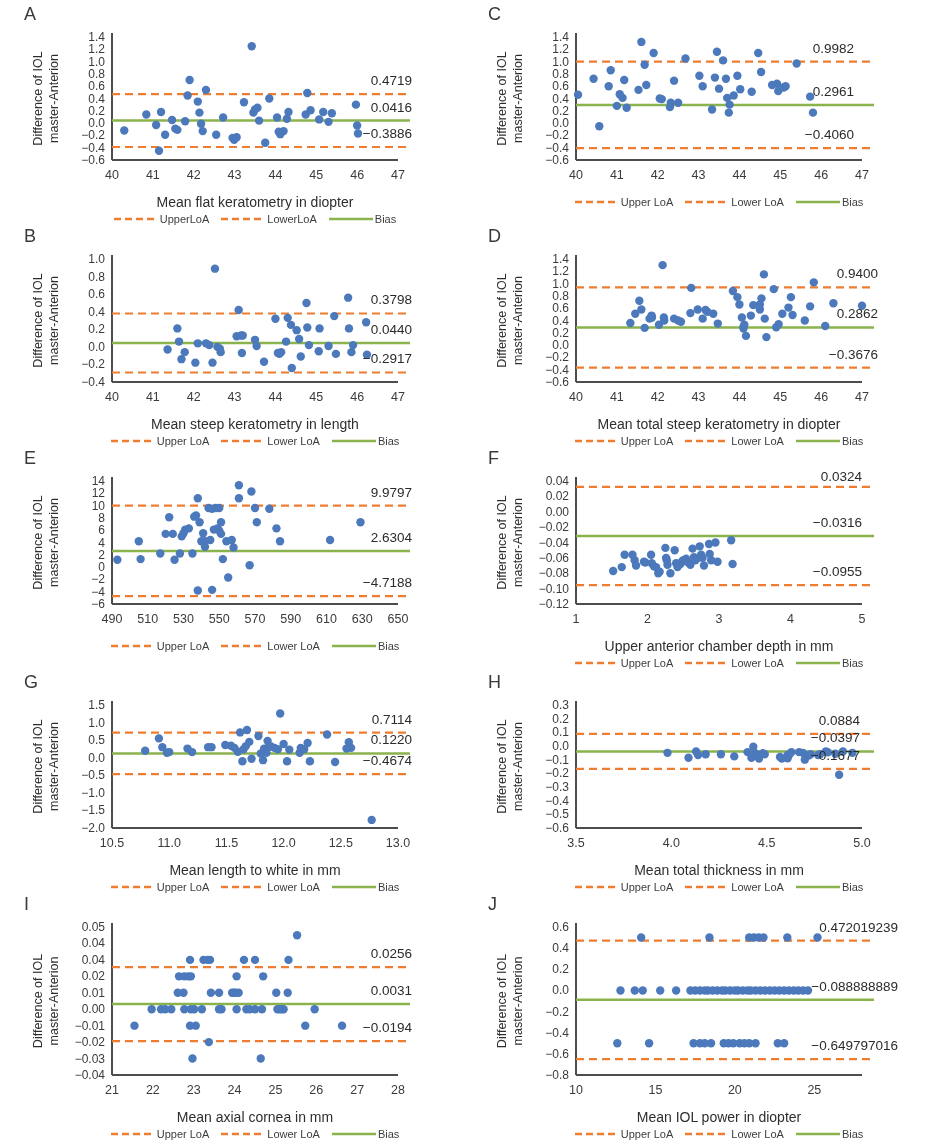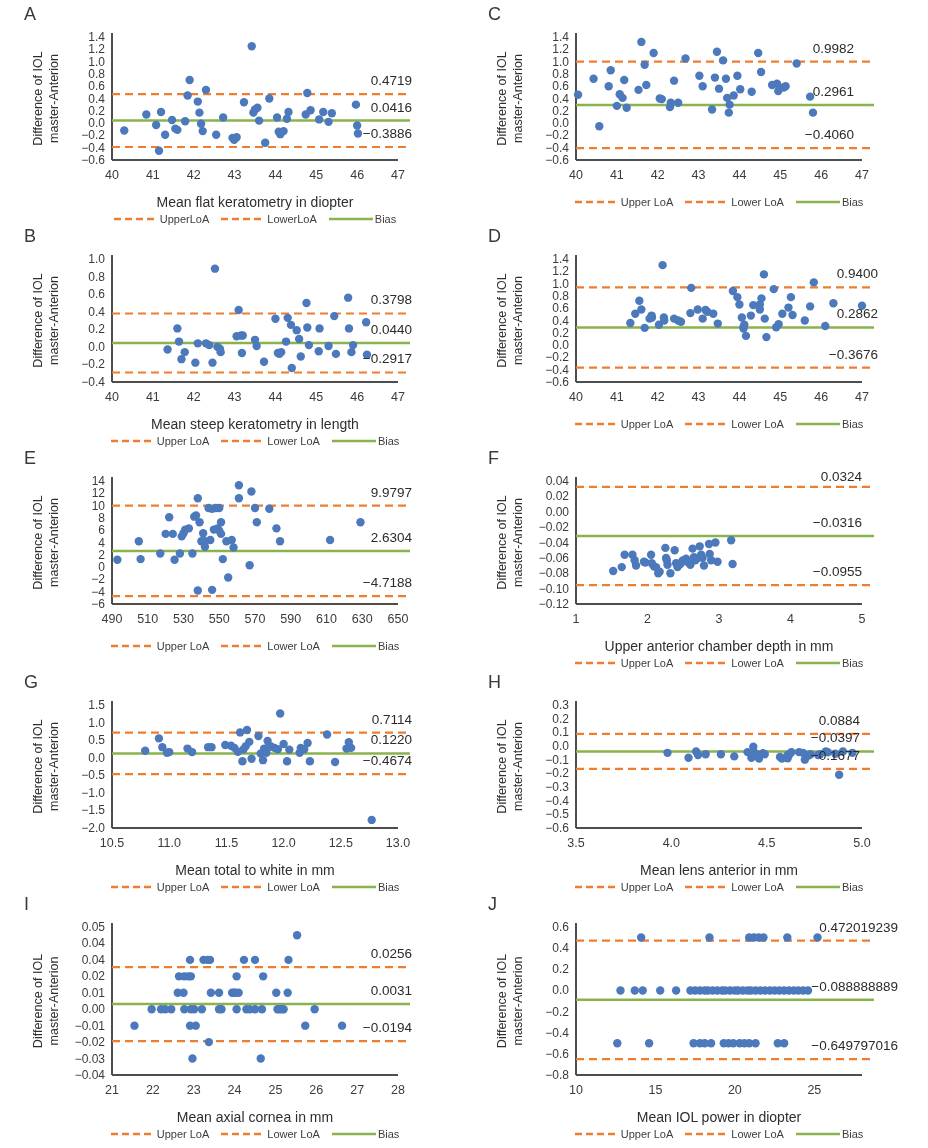--- a/index.html
+++ b/index.html
@@ -379,21 +379,21 @@
         <circle cx="328.54285714285703" cy="65.965" r="4.2" fill="#4C79BB"></circle>
         <circle cx="340.80000000000007" cy="71.5" r="4.2" fill="#4C79BB"></circle>
         <circle cx="346.11142857142846" cy="57.355" r="4.2" fill="#4C79BB"></circle>
         <circle cx="349.78857142857146" cy="33.36999999999999" r="4.2" fill="#4C79BB"></circle>
         <circle cx="361.2285714285715" cy="77.035" r="4.2" fill="#4C79BB"></circle>
         <circle cx="369.39999999999986" cy="54.279999999999994" r="4.2" fill="#4C79BB"></circle>
         <circle cx="398" cy="56.739999999999995" r="4.2" fill="#4C79BB"></circle>
         <text x="414" y="29.29" text-anchor="end" font-size="13.5" fill="#2b2b2b">0.9400</text>
         <text x="414" y="69.4987" text-anchor="end" font-size="13.5" fill="#2b2b2b">0.2862</text>
         <text x="414" y="109.70739999999999" text-anchor="end" font-size="13.5" fill="#2b2b2b">−0.3676</text>
-      </svg><div class="legend">
+      </svg><div class="xlabel">Mean total steep keratometry in diopter</div><div class="legend">
         <span class="item">
           <svg width="44" height="6">
             <line x1="0" y1="3" x2="44" y2="3" stroke="#ED7D31" stroke-width="2.6" stroke-dasharray="7 4"></line>
           </svg>
           <span>Upper LoA</span>
         </span>
         <span class="item">
           <svg width="44" height="6">
             <line x1="0" y1="3" x2="44" y2="3" stroke="#ED7D31" stroke-width="2.6" stroke-dasharray="7 4"></line>
           </svg>
@@ -658,21 +658,21 @@
         <circle cx="309.91200000000003" cy="66.22857142857143" r="4.2" fill="#4C79BB"></circle>
         <circle cx="327.0720000000001" cy="39.519999999999996" r="4.2" fill="#4C79BB"></circle>
         <circle cx="335.0799999999999" cy="66.93142857142857" r="4.2" fill="#4C79BB"></circle>
         <circle cx="346.5200000000001" cy="53.57714285714285" r="4.2" fill="#4C79BB"></circle>
         <circle cx="348.808" cy="47.251428571428576" r="4.2" fill="#4C79BB"></circle>
         <circle cx="351.096" cy="52.87428571428572" r="4.2" fill="#4C79BB"></circle>
         <circle cx="371.68799999999993" cy="124.91714285714285" r="4.2" fill="#4C79BB"></circle>
         <text x="412" y="28.713657142857144" text-anchor="end" font-size="13.5" fill="#2b2b2b">0.7114</text>
         <text x="412" y="49.426857142857145" text-anchor="end" font-size="13.5" fill="#2b2b2b">0.1220</text>
         <text x="412" y="70.14005714285715" text-anchor="end" font-size="13.5" fill="#2b2b2b">−0.4674</text>
-      </svg><div class="xlabel">Mean total to white in mm</div><div class="legend">
+      </svg><div class="xlabel">Mean length to white in mm</div><div class="legend">
         <span class="item">
           <svg width="44" height="6">
             <line x1="0" y1="3" x2="44" y2="3" stroke="#ED7D31" stroke-width="2.6" stroke-dasharray="7 4"></line>
           </svg>
           <span>Upper LoA</span>
         </span>
         <span class="item">
           <svg width="44" height="6">
             <line x1="0" y1="3" x2="44" y2="3" stroke="#ED7D31" stroke-width="2.6" stroke-dasharray="7 4"></line>
           </svg>
@@ -736,21 +736,21 @@
         <circle cx="356.0533333333334" cy="59.2" r="4.2" fill="#4C79BB"></circle>
         <circle cx="375.12" cy="79.70000000000002" r="4.2" fill="#4C79BB"></circle>
         <circle cx="361.77333333333326" cy="56.46666666666667" r="4.2" fill="#4C79BB"></circle>
         <circle cx="363.68000000000006" cy="57.28666666666667" r="4.2" fill="#4C79BB"></circle>
         <circle cx="371.30666666666673" cy="58.79" r="4.2" fill="#4C79BB"></circle>
         <circle cx="378.9333333333334" cy="56.46666666666667" r="4.2" fill="#4C79BB"></circle>
         <circle cx="388.4666666666667" cy="57.833333333333336" r="4.2" fill="#4C79BB"></circle>
         <text x="396" y="29.918666666666667" text-anchor="end" font-size="13.5" fill="#2b2b2b">0.0884</text>
         <text x="396" y="47.42566666666667" text-anchor="end" font-size="13.5" fill="#2b2b2b">−0.0397</text>
         <text x="396" y="64.91900000000001" text-anchor="end" font-size="13.5" fill="#2b2b2b">−0.1677</text>
-      </svg><div class="xlabel">Mean lens anterior in mm</div><div class="legend">
+      </svg><div class="xlabel">Mean total thickness in mm</div><div class="legend">
         <span class="item">
           <svg width="44" height="6">
             <line x1="0" y1="3" x2="44" y2="3" stroke="#ED7D31" stroke-width="2.6" stroke-dasharray="7 4"></line>
           </svg>
           <span>Upper LoA</span>
         </span>
         <span class="item">
           <svg width="44" height="6">
             <line x1="0" y1="3" x2="44" y2="3" stroke="#ED7D31" stroke-width="2.6" stroke-dasharray="7 4"></line>
           </svg>

